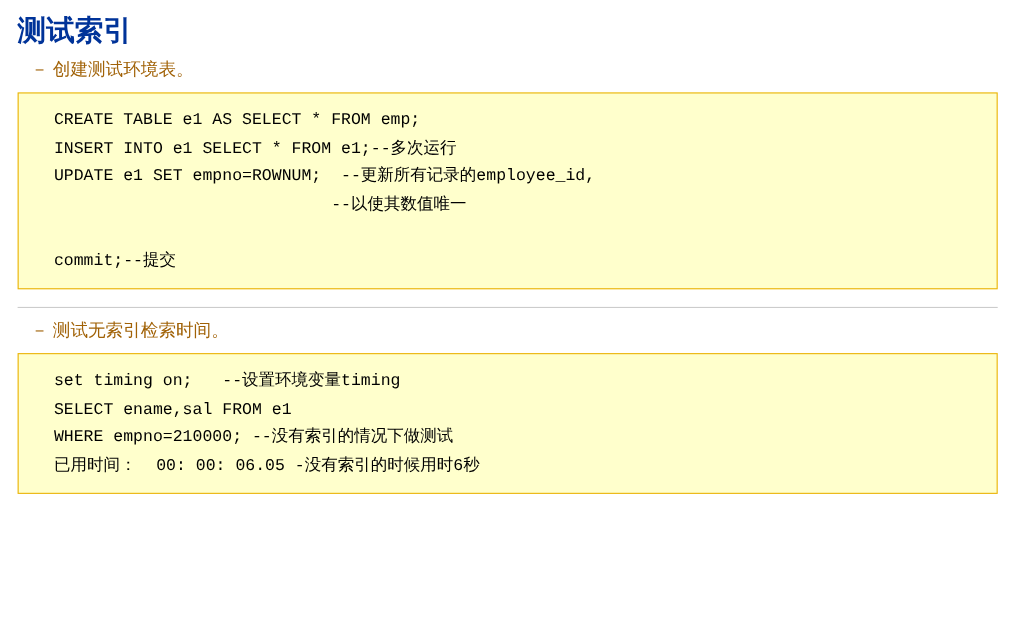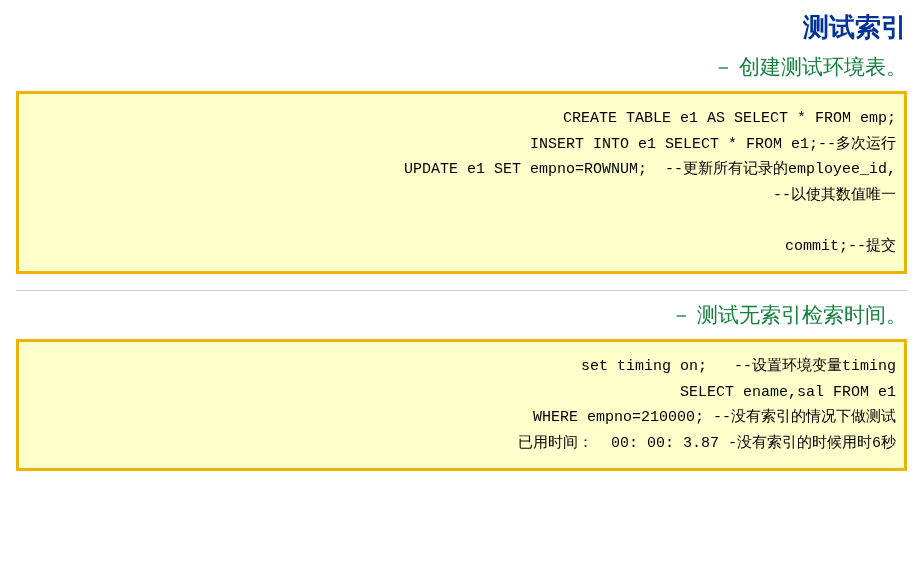--- a/index.html
+++ b/index.html
@@ -1,19 +1,18 @@
 <!DOCTYPE html>
 <html><head>
   <meta charset="utf-8">
   <style>
     * {
       margin: 0;
       padding: 0;
       box-sizing: border-box;
-      text-align: right;
     }
 
     body {
       background-color: #ffffff;
       font-family: 'SimSun', 'STSong', serif;
       font-size: 16px;
       color: #000000;
       padding: 10px 16px;
       width: 923px;
       min-height: 564px;
@@ -21,30 +20,30 @@
 
     .page-title {
       font-size: 26px;
       font-weight: bold;
       color: #003399;
       margin-bottom: 8px;
       font-family: 'Microsoft YaHei', 'SimHei', sans-serif;
     }
 
     .section-desc {
-      font-size: 21px;
-      color: #15803d;
+      font-size: 16px;
+      color: #a16207;
       margin-bottom: 10px;
       margin-left: 12px;
     }
 
     .code-block {
       background-color: #ffffcc;
-      border: 3px solid #eab308;
-      padding: 12px 8px;
+      border: 1px solid #eab308;
+      padding: 12px 32px;
       margin-bottom: 16px;
       font-family: 'Courier New', Courier, monospace;
       font-size: 15px;
       line-height: 1.7;
       white-space: pre;
       color: #000000;
     }
 
     .code-block .comment-zh {
       font-family: 'Courier New', Courier, monospace;
@@ -72,13 +71,13 @@
 
 commit;<span class="comment-zh">--提交</span></div>
 
 <hr class="section-separator">
 
 <p class="section-desc">－ 测试无索引检索时间。</p>
 
 <div class="code-block">set timing on;   <span class="comment-zh">--设置环境变量timing</span>
 SELECT ename,sal FROM e1
 WHERE empno=210000; <span class="comment-zh">--没有索引的情况下做测试</span>
-<span class="comment-zh">已用时间：  00: 00: 3.87 -没有索引的时候用时6秒</span></div>
+<span class="comment-zh">已用时间：  00: 00: 06.05 -没有索引的时候用时6秒</span></div>
 
 </body></html>

